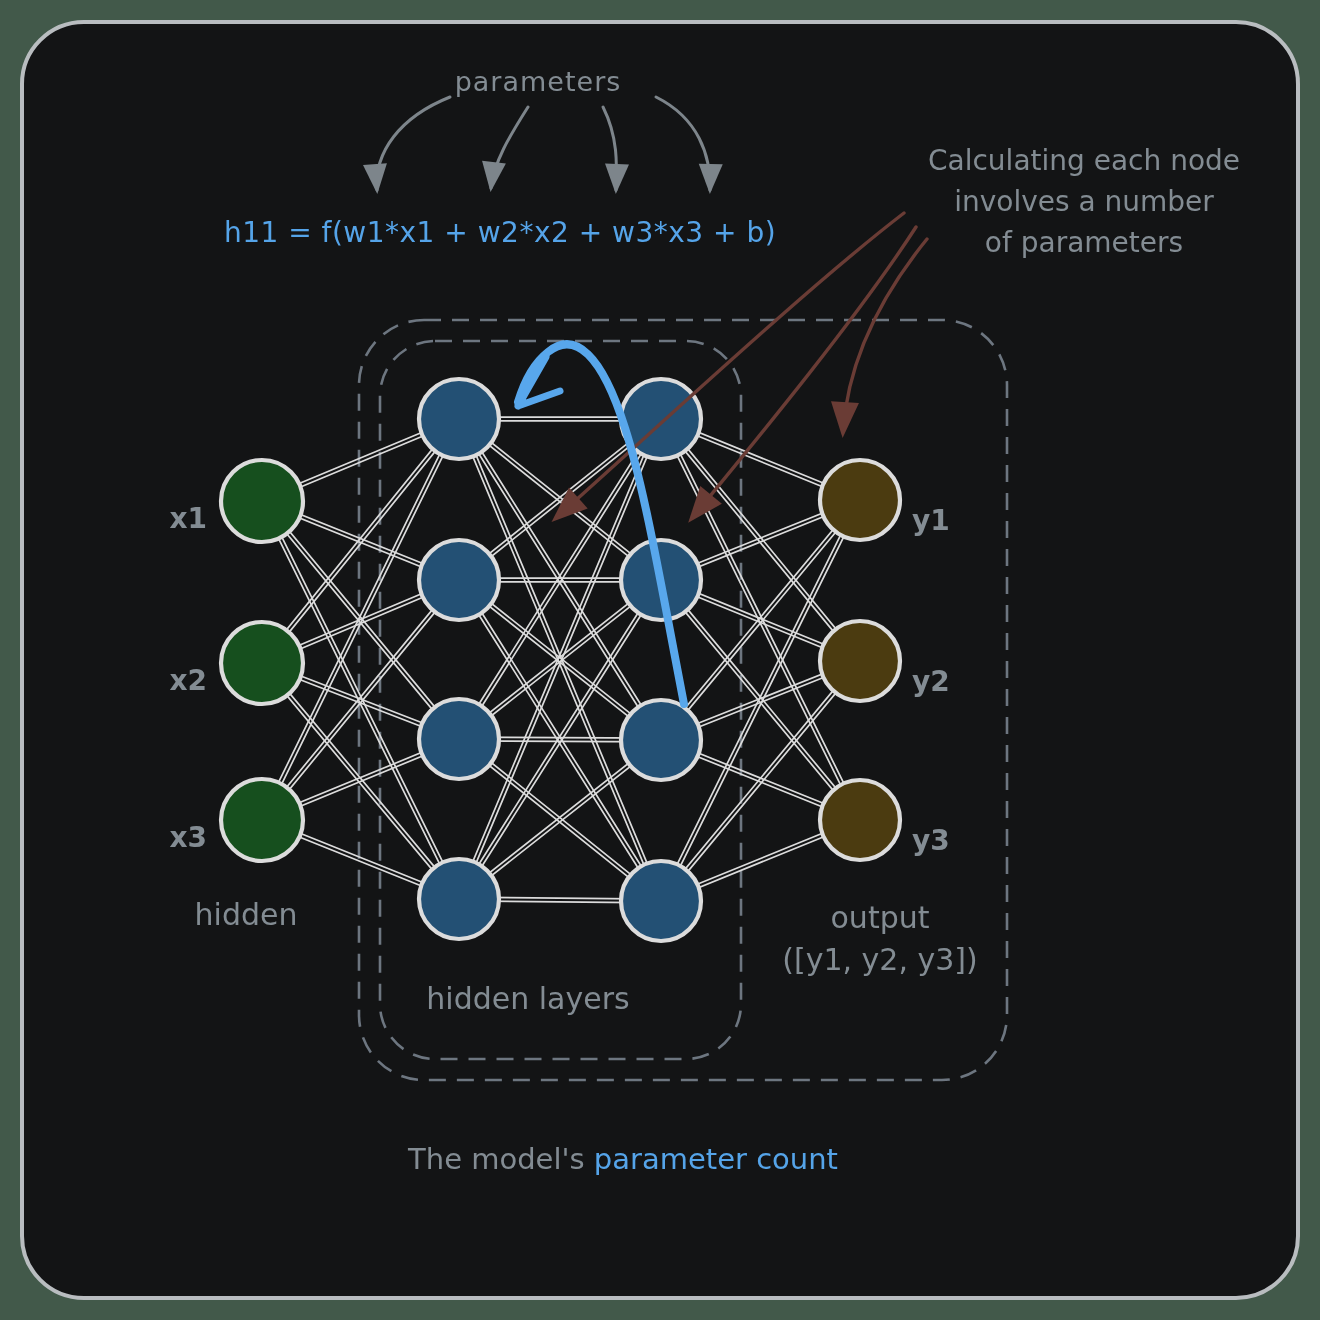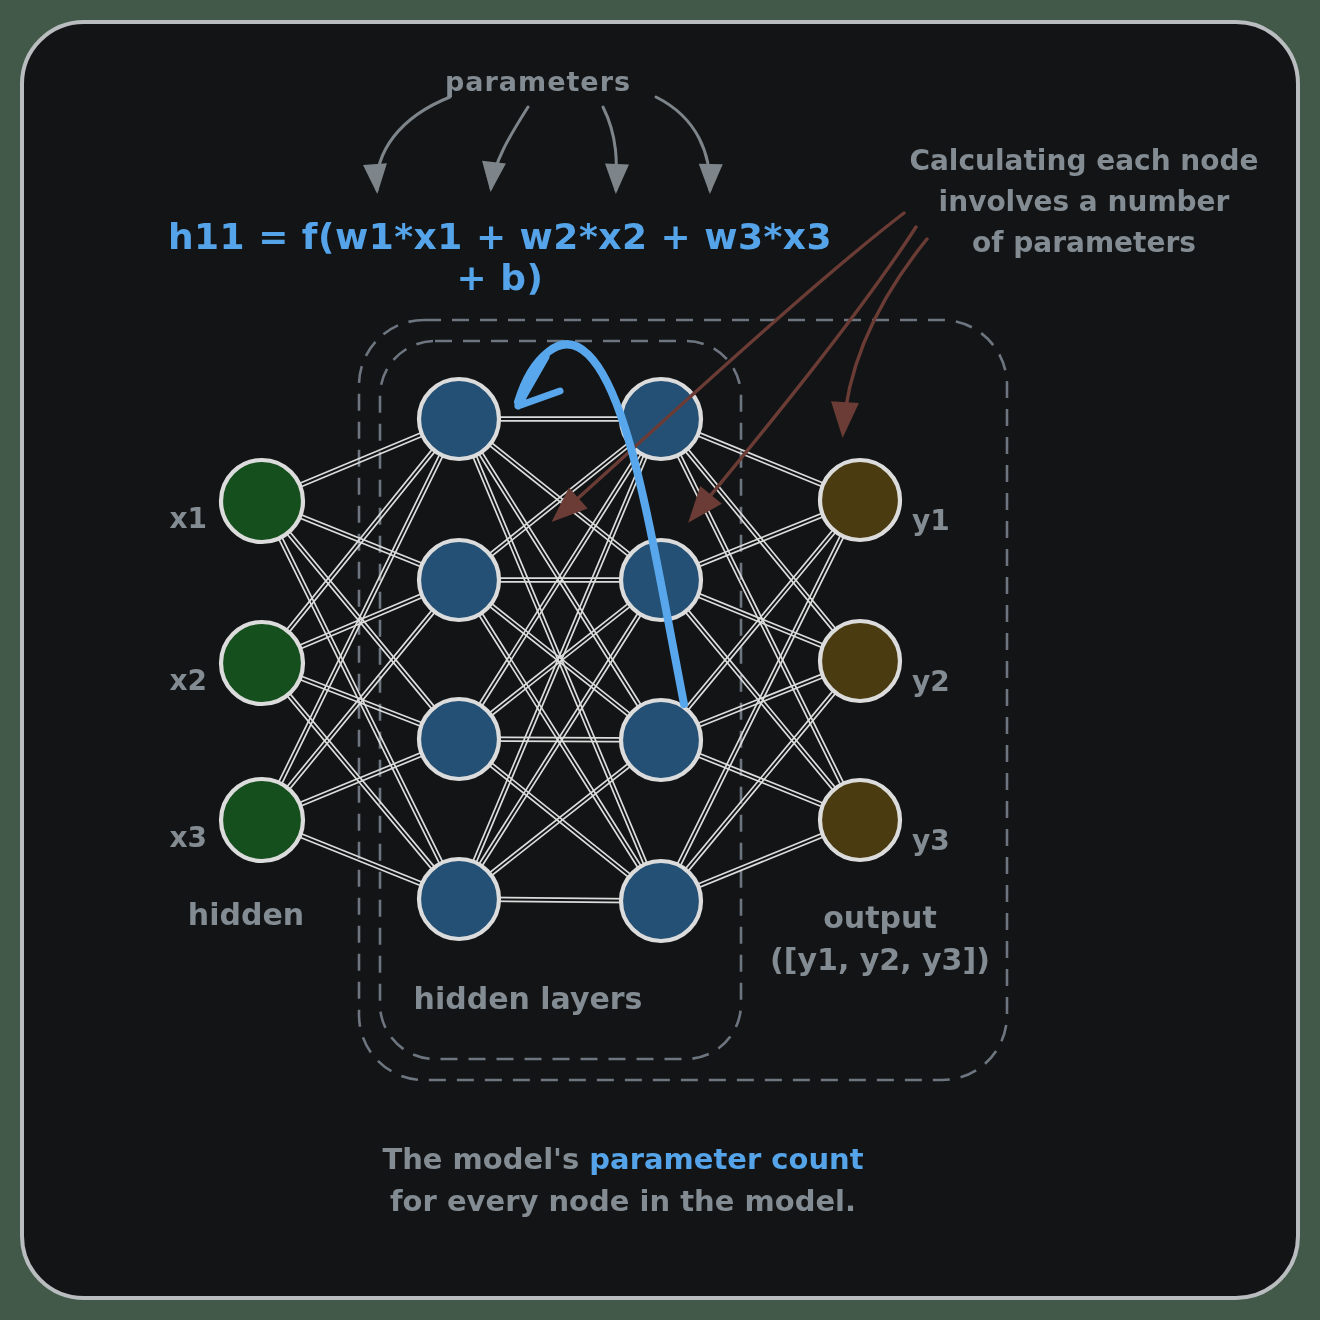--- a/index.html
+++ b/index.html
@@ -33,24 +33,24 @@
   svg.diagram{position:absolute;left:0;top:0;width:1320px;height:1320px;}
   .dashed-rect{fill:none;stroke:var(--dashed);stroke-width:2.6;stroke-dasharray:17 11;}
   .edge-line{stroke:var(--edge);stroke-width:1.7;stroke-linecap:round;}
   .node-circle{stroke:var(--node-stroke);stroke-width:4.2;}
   .node-label{fill:var(--text-gray);font-size:28px;font-weight:bold;}
   .gray-arrow{fill:none;stroke:var(--arrow-gray);stroke-width:3;stroke-linecap:round;}
   .red-arrow{fill:none;stroke:var(--arrow-red);stroke-width:3.4;stroke-linecap:round;}
   .blue-arrow{fill:none;stroke:var(--arrow-blue);stroke-width:8;stroke-linecap:round;}
   .mk-gray{fill:var(--arrow-gray);}
   .mk-red{fill:var(--arrow-red);}
-  .txt{position:absolute;color:var(--text-gray);font-weight:bold;}
+  .txt{position:absolute;color:var(--text-gray);font-weight:normal;}
   .center{text-align:center;}
   .parameters-label{left:388px;top:66px;width:300px;font-size:27px;letter-spacing:1px;}
-  .formula{left:150px;top:216px;width:700px;font-size:36px;color:var(--text-blue);letter-spacing:.5px;}
+  .formula{left:150px;top:216px;width:700px;font-size:28px;color:var(--text-blue);letter-spacing:.5px;}
   .callout{left:894px;top:140px;width:380px;font-size:28px;line-height:41px;}
   .input-label{left:96px;top:894px;width:300px;font-size:30px;line-height:42px;}
   .output-label{left:730px;top:897px;width:300px;font-size:30px;line-height:42px;}
   .hidden-label{left:378px;top:981px;width:300px;font-size:30px;}
   .footer{left:303px;top:1138px;width:640px;font-size:29px;line-height:42px;text-align:center;}
   .footer .accent{color:var(--text-blue);}
 </style>
 </head>
 <body>
 
@@ -211,14 +211,13 @@
 
 <div class="txt center output-label">
   <div>output</div>
   <div>([y1, y2, y3])</div>
 </div>
 
 <div class="txt center hidden-label">hidden layers</div>
 
 <div class="txt footer" id="footer">
   <div class="footer-line"><span>The model's </span><span class="accent">parameter count</span></div>
-  <div class="footer-line"><span>for every node in the model.</span></div>
 </div>
 
 </body></html>

